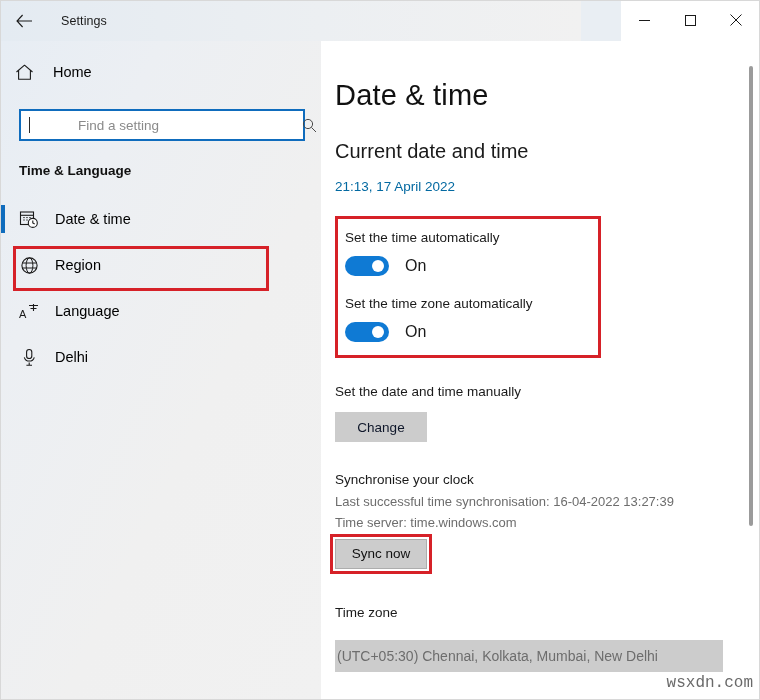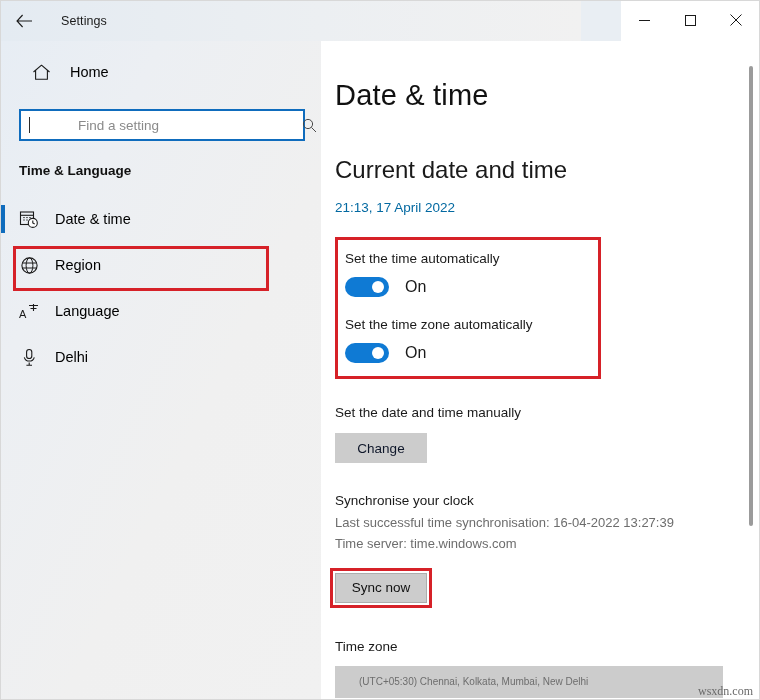--- a/index.html
+++ b/index.html
@@ -86,21 +86,21 @@
     width: 320px;
     flex: 0 0 320px;
     background: linear-gradient(to bottom right, #e7edf4 0%, #eceff3 25%, #f0f0f0 60%, #f1f1f1 100%);
     padding-top: 14px;
     position: relative;
   }
   .home-row {
     display: flex;
     align-items: center;
     height: 34px;
-    padding-left: 31px;
+    padding-left: 14px;
     cursor: pointer;
   }
   .home-row .ico {
     width: 26px;
     display: flex;
     align-items: center;
     justify-content: flex-start;
   }
   .home-label {
     font-size: 14.5px;
@@ -198,23 +198,23 @@
     overflow: hidden;
     position: relative;
   }
   .page-title {
     font-size: 29px;
     font-weight: normal;
     color: #111;
     letter-spacing: 0.2px;
   }
   .section-head {
-    font-size: 24px;
+    font-size: 20px;
     color: #1a1a1a;
-    margin-top: 44px;
+    margin-top: 28px;
   }
   .current-dt {
     font-size: 13.5px;
     color: #0369a1;
     margin-top: 16px;
   }
 
   .setting-label {
     font-size: 13.5px;
     color: #1a1a1a;
@@ -264,49 +264,49 @@
     cursor: default;
   }
   .btn.normal {
     background: #cccccc;
     border: 1px solid #adadad;
     color: #111;
   }
   .sync-wrap {
     position: relative;
     display: inline-block;
-    margin-top: 19px;
+    margin-top: 6px;
   }
   .sync-redbox {
     position: absolute;
     left: -5px;
     top: -5px;
     right: -5px;
     bottom: -5px;
     border: 3px solid #d62128;
     pointer-events: none;
   }
 
   .sub-text {
     font-size: 13px;
     color: #6d6d6d;
     margin-top: 6px;
     line-height: 1.45;
   }
 
   .tz-select {
-    margin-top: 12px;
+    margin-top: 20px;
     width: 388px;
     height: 32px;
     background: #cccccc;
     color: #6d6d6d;
-    font-size: 10px;
-    display: flex;
-    align-items: center;
-    padding-left: 24px;
+    font-size: 14px;
+    display: flex;
+    align-items: center;
+    padding-left: 2px;
     border: none;
     cursor: default;
   }
 
   .mt-manual { margin-top: 26px; }
   .mt-sync   { margin-top: 30px; }
   .mt-tz     { margin-top: 36px; }
 
   
   .scrollbar-track {
@@ -323,24 +323,24 @@
     top: 25px;
     height: 460px;
     background: #9b9b9b;
     border-radius: 2px;
     cursor: pointer;
   }
 
   .watermark {
     position: absolute;
     right: 6px;
-    bottom: 0;
-    font-size: 12px;
+    bottom: 7px;
+    font-size: 16px;
     color: #6a6a6a;
-    font-family: Liberation Serif, serif;
+    font-family: Liberation Mono, monospace;
     z-index: 20;
   }
 </style>
 </head>
 <body>
 
 <div class="window">
 
   <div class="titlebar">
     <div class="titlebar-left">

